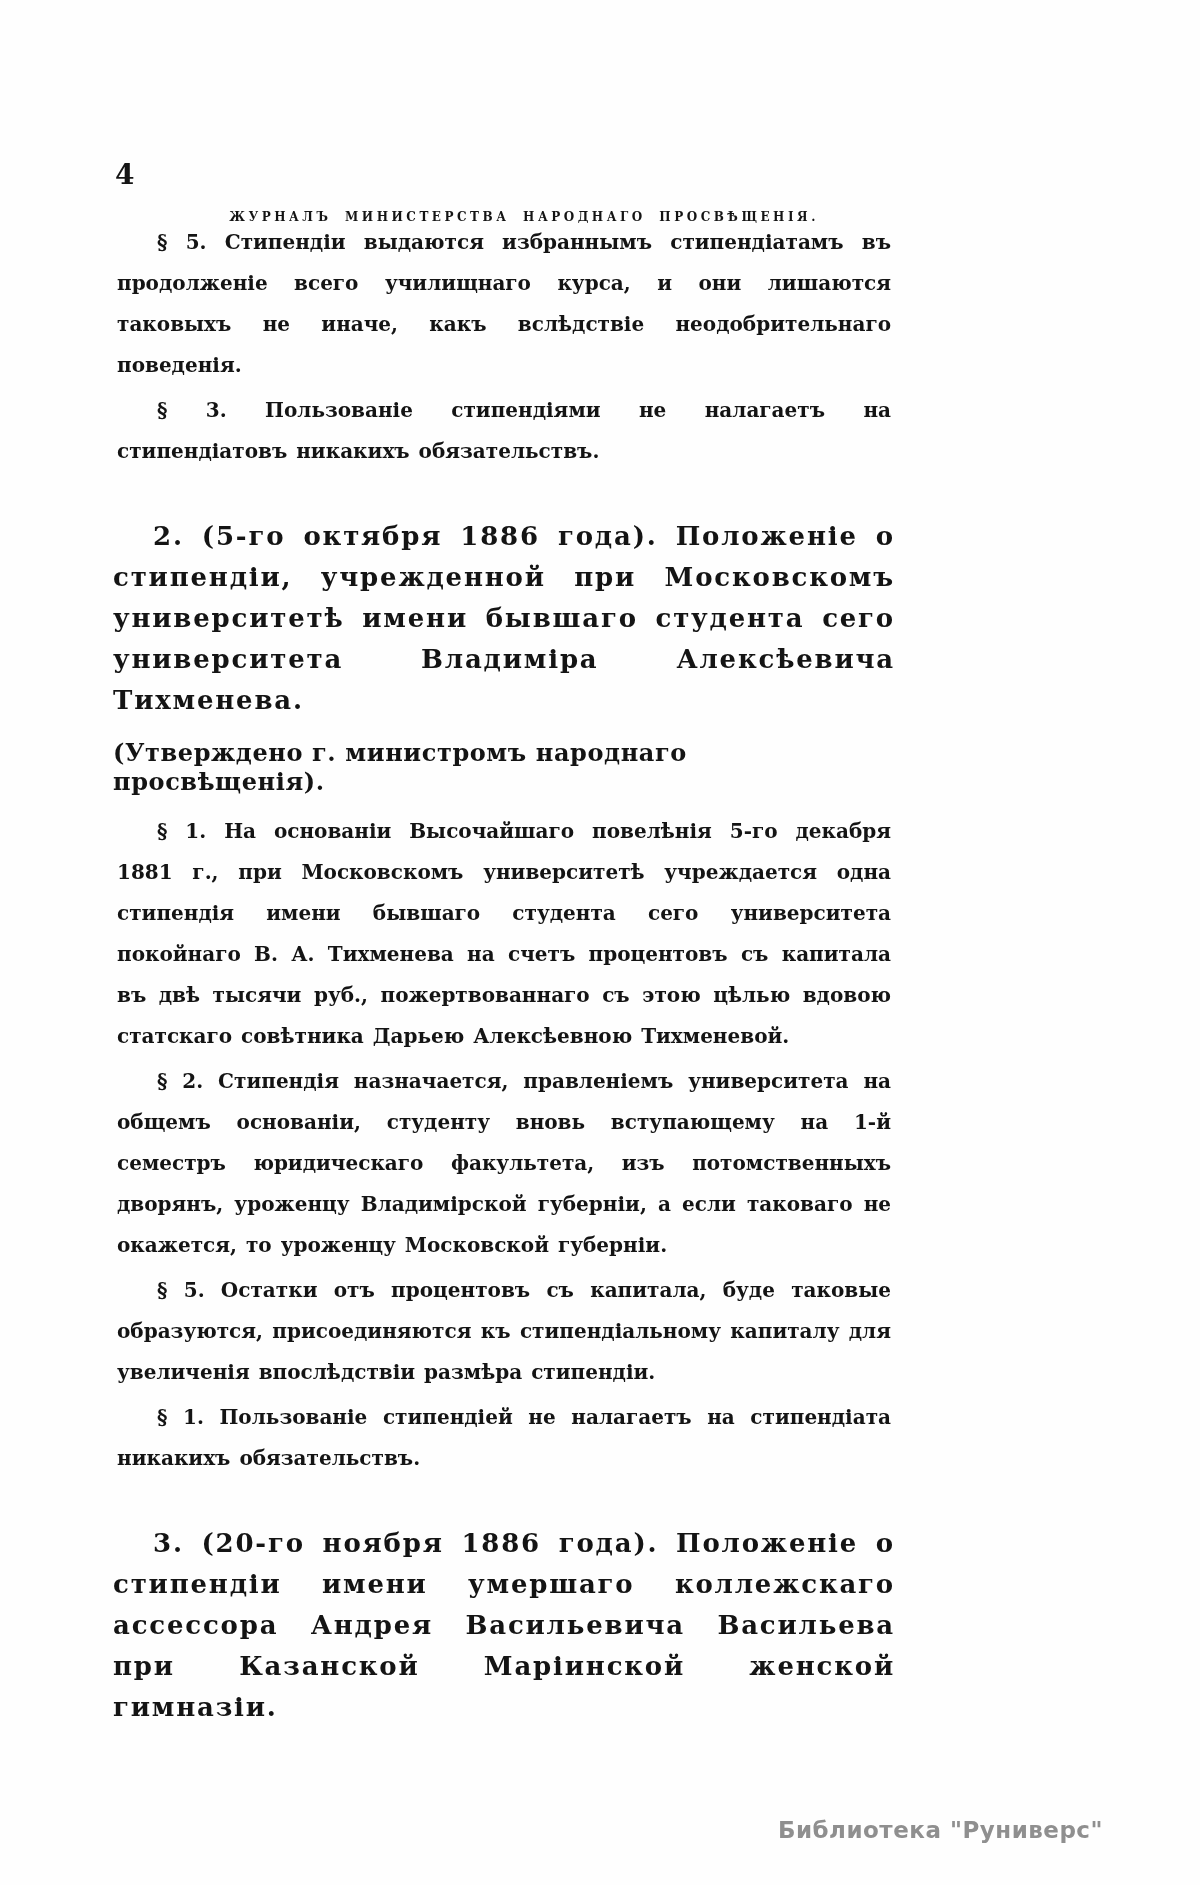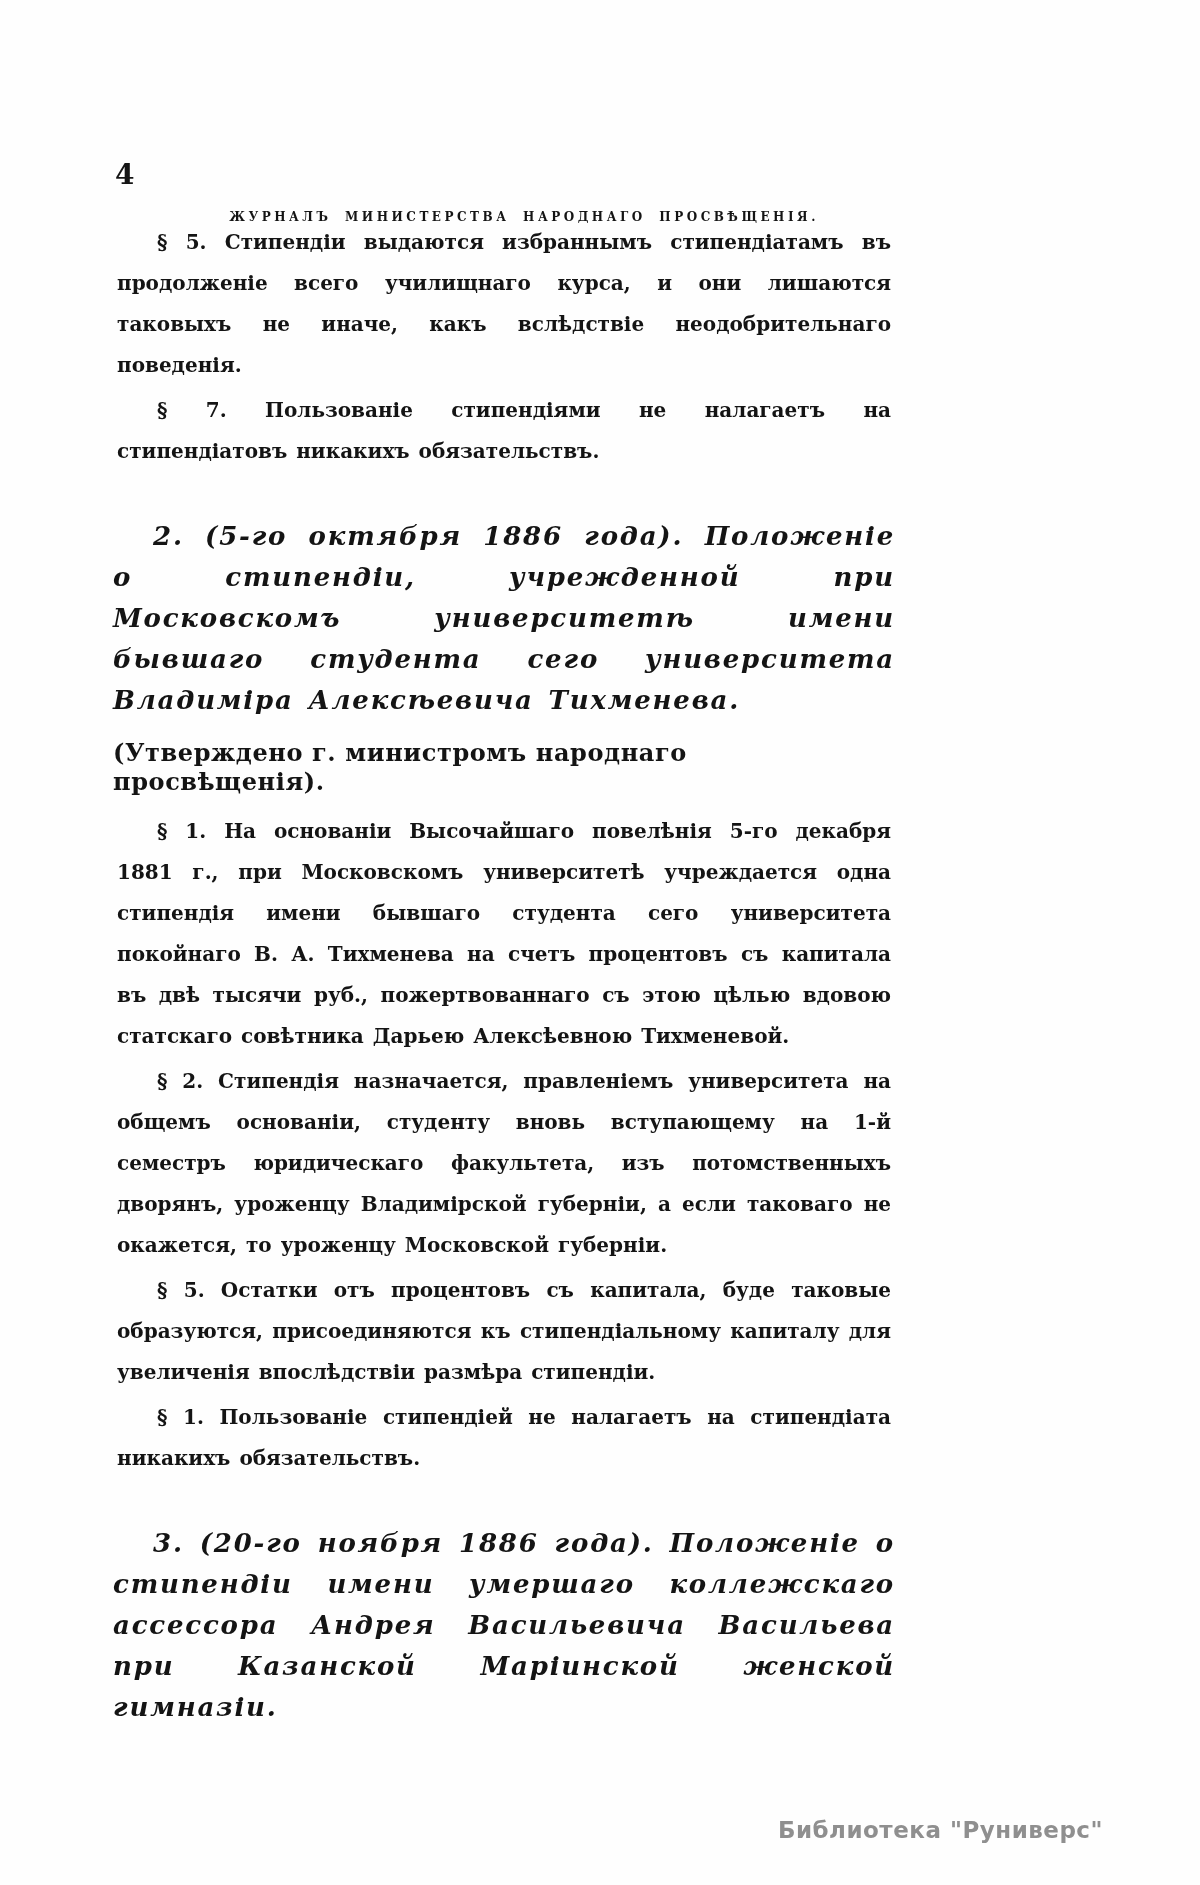--- a/index.html
+++ b/index.html
@@ -58,21 +58,20 @@
   }
   .section-heading {
     font-size: 26px;
     font-weight: bold;
     letter-spacing: 1.8px;
     word-spacing: 4px;
     line-height: 41px;
     text-align: justify;
     text-indent: 40px;
     margin: 44px 0 0 0;
-    font-style: italic;
   }
   .approval-line {
     font-size: 24px;
     font-weight: bold;
     letter-spacing: 0.6px;
     text-align: left;
     margin: 17px 0 15px 0;
   }
   .watermark {
     position: absolute;
@@ -90,21 +89,21 @@
 
 <div class="page">
   <div class="content">
 
     <div class="page-header">
       <span class="page-number">4</span>
       <span class="running-title">ЖУРНАЛЪ МИНИСТЕРСТВА НАРОДНАГО ПРОСВѢЩЕНІЯ.</span>
     </div>
 
     <p class="para">§ 5. Стипендіи выдаются избраннымъ стипендіатамъ въ продолженіе всего училищнаго курса, и они лишаются таковыхъ не иначе, какъ вслѣдствіе неодобрительнаго поведенія.</p>
-    <p class="para">§ 7. Пользованіе стипендіями не налагаетъ на стипендіатовъ никакихъ обязательствъ.</p>
+    <p class="para">§ 3. Пользованіе стипендіями не налагаетъ на стипендіатовъ никакихъ обязательствъ.</p>
 
     <p class="section-heading">2. (5-го октября 1886 года). Положеніе о стипендіи, учрежденной при Московскомъ университетѣ имени бывшаго студента сего университета Владиміра Алексѣевича Тихменева.</p>
     <p class="approval-line">(Утверждено г. министромъ народнаго просвѣщенія).</p>
 
     <p class="para">§ 1. На основаніи Высочайшаго повелѣнія 5-го декабря 1881 г., при Московскомъ университетѣ учреждается одна стипендія имени бывшаго студента сего университета покойнаго В. А. Тихменева на счетъ процентовъ съ капитала въ двѣ тысячи руб., пожертвованнаго съ этою цѣлью вдовою статскаго совѣтника Дарьею Алексѣевною Тихменевой.</p>
     <p class="para">§ 2. Стипендія назначается, правленіемъ университета на общемъ основаніи, студенту вновь вступающему на 1-й семестръ юридическаго факультета, изъ потомственныхъ дворянъ, уроженцу Владимірской губерніи, а если таковаго не окажется, то уроженцу Московской губерніи.</p>
     <p class="para">§ 5. Остатки отъ процентовъ съ капитала, буде таковые образуются, присоединяются къ стипендіальному капиталу для увеличенія впослѣдствіи размѣра стипендіи.</p>
     <p class="para">§ 1. Пользованіе стипендіей не налагаетъ на стипендіата никакихъ обязательствъ.</p>
 
     <p class="section-heading">3. (20-го ноября 1886 года). Положеніе о стипендіи имени умершаго коллежскаго ассессора Андрея Васильевича Васильева при Казанской Маріинской женской гимназіи.</p>

